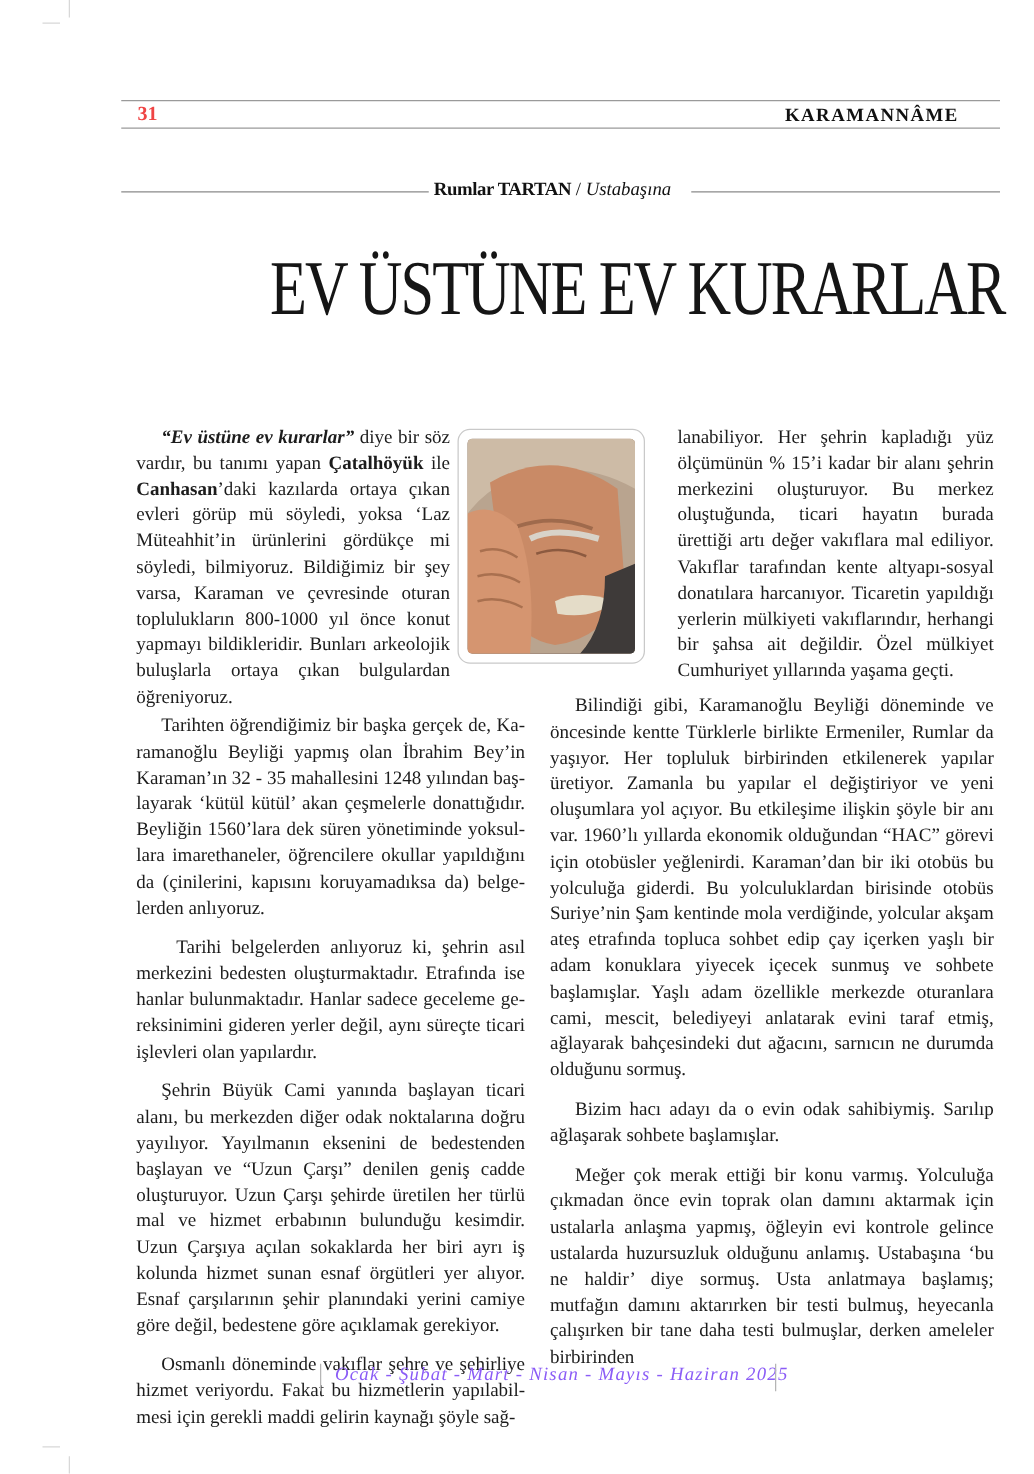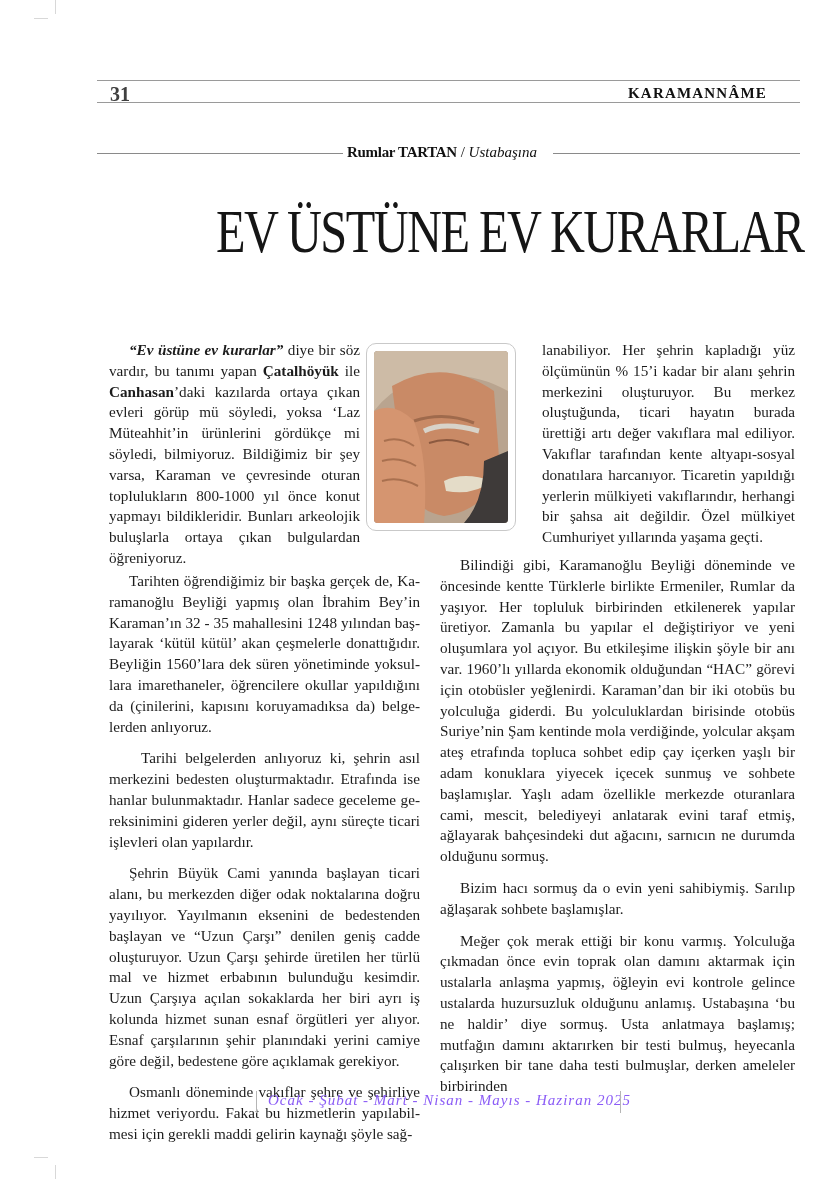--- a/index.html
+++ b/index.html
@@ -2,21 +2,21 @@
 <html><head>
 <meta charset="utf-8">
 <style>
   html, body { margin: 0; padding: 0; background: #ffffff; }
   body { width: 827px; height: 1179px; position: relative; overflow: hidden;
          font-family: "Liberation Serif", "DejaVu Serif", serif; color: #1a1a1a; }
 
   .crop { position: absolute; background: #d8d8d8; }
 
   .header-rule { position: absolute; left: 97px; width: 703px; height: 1px; background: #9a9a9a; }
-  .page-number { position: absolute; left: 110px; top: 83px; font-size: 20px; font-weight: bold; color: #404040; }
+  .page-number { position: absolute; left: 110px; top: 83px; font-size: 16px; font-weight: bold; color: #ef4444; }
   .magazine-name { position: absolute; right: 60px; top: 85px; font-size: 15px; font-weight: bold; letter-spacing: 1.2px; color: #111; }
 
   .byline-wrap { position: absolute; left: 97px; top: 144px; width: 703px; height: 20px; }
   .byline-line-left { position: absolute; left: 0; top: 9px; width: 246px; height: 1px; background: #8a8a8a; }
   .byline-line-right { position: absolute; left: 456px; top: 9px; width: 247px; height: 1px; background: #8a8a8a; }
   .byline { position: absolute; left: 250px; top: 0; font-size: 15px; color: #111; white-space: nowrap; }
   .byline .author { font-weight: bold; letter-spacing: -0.3px; }
   .byline .role { font-style: italic; }
 
   .title { position: absolute; left: 150px; top: 196px; width: 600px; text-align: center;
@@ -90,19 +90,19 @@
   <p>Şehrin Büyük Cami yanında başlayan ticari alanı, bu merkezden diğer odak noktalarına doğru yayılıyor. Yayılmanın eksenini de bedestenden baş­layan ve “Uzun Çarşı” denilen geniş cadde oluştu­ruyor. Uzun Çarşı şehirde üretilen her türlü mal ve hizmet erbabının bulunduğu kesimdir.  Uzun Çar­şıya açılan sokaklarda her biri ayrı iş kolunda hiz­met sunan esnaf örgütleri yer alıyor. Esnaf çarşılarının şehir planındaki yerini camiye göre değil, bedestene göre açıklamak gerekiyor.</p>
   <p>Osmanlı döneminde vakıflar şehre ve şehirliye hizmet veriyordu. Fakat bu hizmetlerin yapılabil­mesi için gerekli maddi gelirin kaynağı şöyle sağ-</p>
 </div>
 
 <div class="col col-right-top">
   <p class="noind">lanabiliyor. Her şehrin kapladığı yüz ölçümünün % 15’i kadar bir alanı şeh­rin merkezini oluşturuyor. Bu merkez oluştuğunda, ticari hayatın burada ürettiği artı değer vakıflara mal edili­yor. Vakıflar tarafından kente altyapı-sosyal donatılara harcanıyor. Ticaretin yapıldığı yerlerin mülkiyeti vakıfla­rındır, herhangi bir şahsa ait değildir. Özel mülkiyet Cumhuriyet yıllarında yaşama geçti.</p>
 </div>
 
 <div class="col col-right">
   <p>Bilindiği gibi, Karamanoğlu Beyliği döneminde ve öncesinde kentte Türklerle birlikte Ermeniler, Rumlar da yaşıyor. Her topluluk birbirinden etki­lenerek yapılar üretiyor. Zamanla bu yapılar el de­ğiştiriyor ve yeni oluşumlara yol açıyor. Bu etkileşime ilişkin şöyle bir anı var. 1960’lı yıllarda ekonomik olduğundan “HAC” görevi için otobüs­ler yeğlenirdi. Karaman’dan bir iki otobüs bu yol­culuğa giderdi. Bu yolculuklardan birisinde otobüs Suriye’nin Şam kentinde mola verdiğinde, yolcular akşam ateş etrafında topluca sohbet edip çay içer­ken yaşlı bir adam konuklara yiyecek içecek sun­muş ve sohbete başlamışlar. Yaşlı adam özellikle merkezde oturanlara cami, mescit, belediyeyi an­latarak evini taraf etmiş, ağlayarak bahçesindeki dut ağacını, sarnıcın ne durumda olduğunu sormuş.</p>
-  <p>Bizim hacı sormuş da o evin yeni sahibiymiş. Sa­rılıp ağlaşarak sohbete başlamışlar.</p>
+  <p>Bizim hacı adayı da o evin odak sahibiymiş. Sa­rılıp ağlaşarak sohbete başlamışlar.</p>
   <p>Meğer çok merak ettiği bir konu varmış. Yol­culuğa çıkmadan önce evin toprak olan damını ak­tarmak için ustalarla anlaşma yapmış, öğleyin evi kontrole gelince ustalarda huzursuzluk olduğunu anlamış. Ustabaşına ‘bu ne haldir’ diye sormuş. Usta anlatmaya başlamış; mutfağın damını aktarır­ken bir testi bulmuş, heyecanla çalışırken bir tane daha testi bulmuşlar, derken ameleler birbirinden</p>
 </div>
 
 <div class="footer-bar" style="left:256px;"></div>
 <div class="footer-text">Ocak - Şubat - Mart - Nisan - Mayıs - Haziran 2025</div>
 <div class="footer-bar" style="left:620px;"></div>
 
 </body></html>

